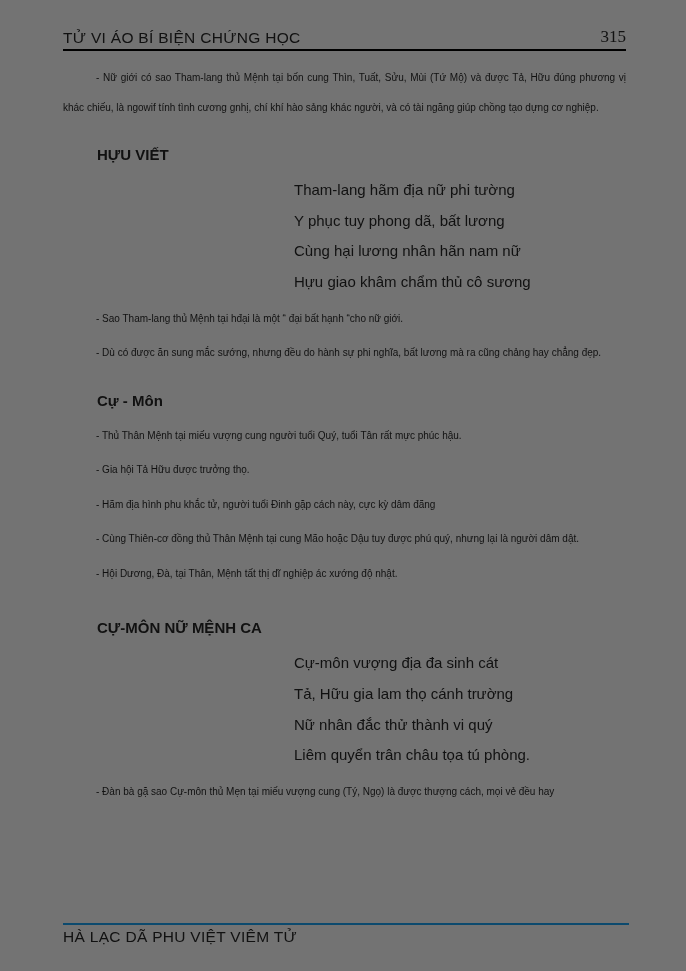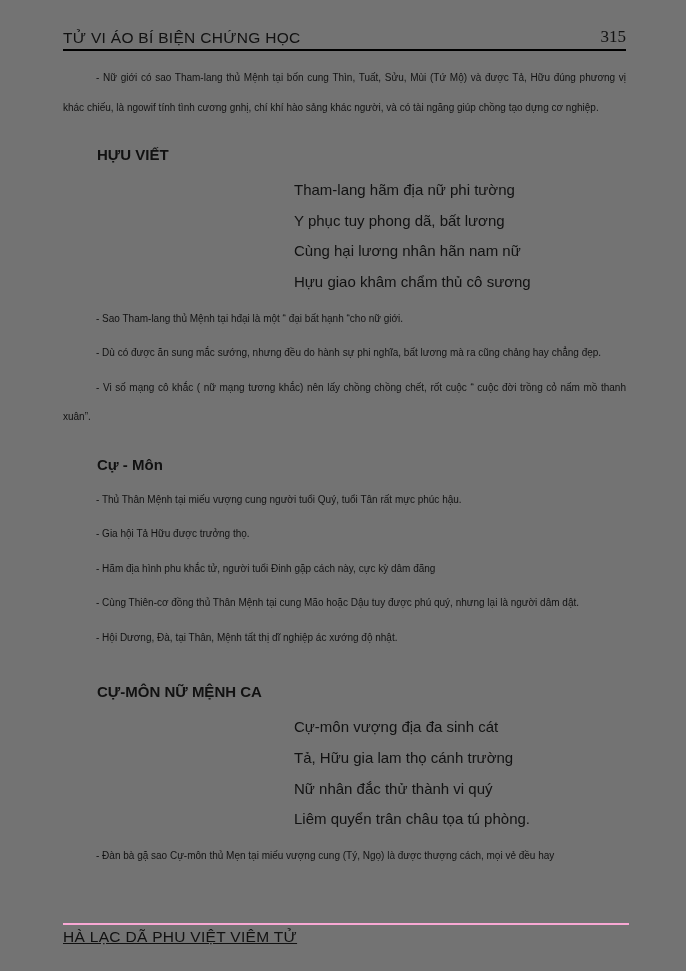--- a/index.html
+++ b/index.html
@@ -68,23 +68,22 @@
   .verse-line {
     font-size: 15px;
     line-height: 30.7px;
     margin-left: 44px;
   }
   .page-footer {
     position: absolute;
     top: 923px;
     left: 63px;
     right: 57px;
-    border-top: 2px solid #f9a8d4;
+    border-top: 2px solid #0c4a6e;
     padding-top: 3px;
-    text-decoration: underline;
   }
   .footer-text {
     font-size: 15.5px;
     letter-spacing: 0.3px;
   }
 </style>
 </head>
 <body>
 
 <div class="page">
@@ -102,21 +101,20 @@
 
     <div class="verse">
       <div class="verse-line">Tham-lang hãm địa nữ phi tường</div>
       <div class="verse-line">Y phục tuy phong dã, bất lương</div>
       <div class="verse-line">Cùng hại lương nhân hãn nam nữ</div>
       <div class="verse-line">Hựu giao khâm chẩm thủ cô sương</div>
     </div>
 
     <p class="para">- Sao Tham-lang thủ Mệnh tại hđại là một “ đại bất hạnh “cho nữ giới.</p>
     <p class="para">- Dù có được ăn sung mắc sướng, nhưng đều do hành sự phi nghĩa, bất lương mà ra cũng chảng hay chẳng đẹp.</p>
-    <p class="para">- Vi số mạng cô khắc ( nữ mạng tương khắc) nên lấy chồng chồng chết, rốt cuộc “ cuộc đời trồng cỏ nấm mồ thanh xuân”.</p>
 
     <h2 class="section-heading">Cự - Môn</h2>
 
     <p class="para">- Thủ Thân Mệnh tại miếu vượng cung người tuổi Quý, tuổi Tân rất mực phúc hậu.</p>
     <p class="para">- Gia hội Tả Hữu được trưởng thọ.</p>
     <p class="para">- Hãm địa hình phu khắc tử, người tuổi Đinh gặp cách này, cực kỳ dâm đãng</p>
     <p class="para">- Cùng Thiên-cơ đồng thủ Thân Mệnh tại cung Mão hoặc Dậu tuy được phú quý, nhưng lại là người dâm dật.</p>
     <p class="para">- Hội Dương, Đà, tại Thân, Mệnh tất thị dĩ nghiệp ác xướng độ nhật.</p>
 
     <h2 class="section-heading caps">CỰ-MÔN NỮ MỆNH CA</h2>

